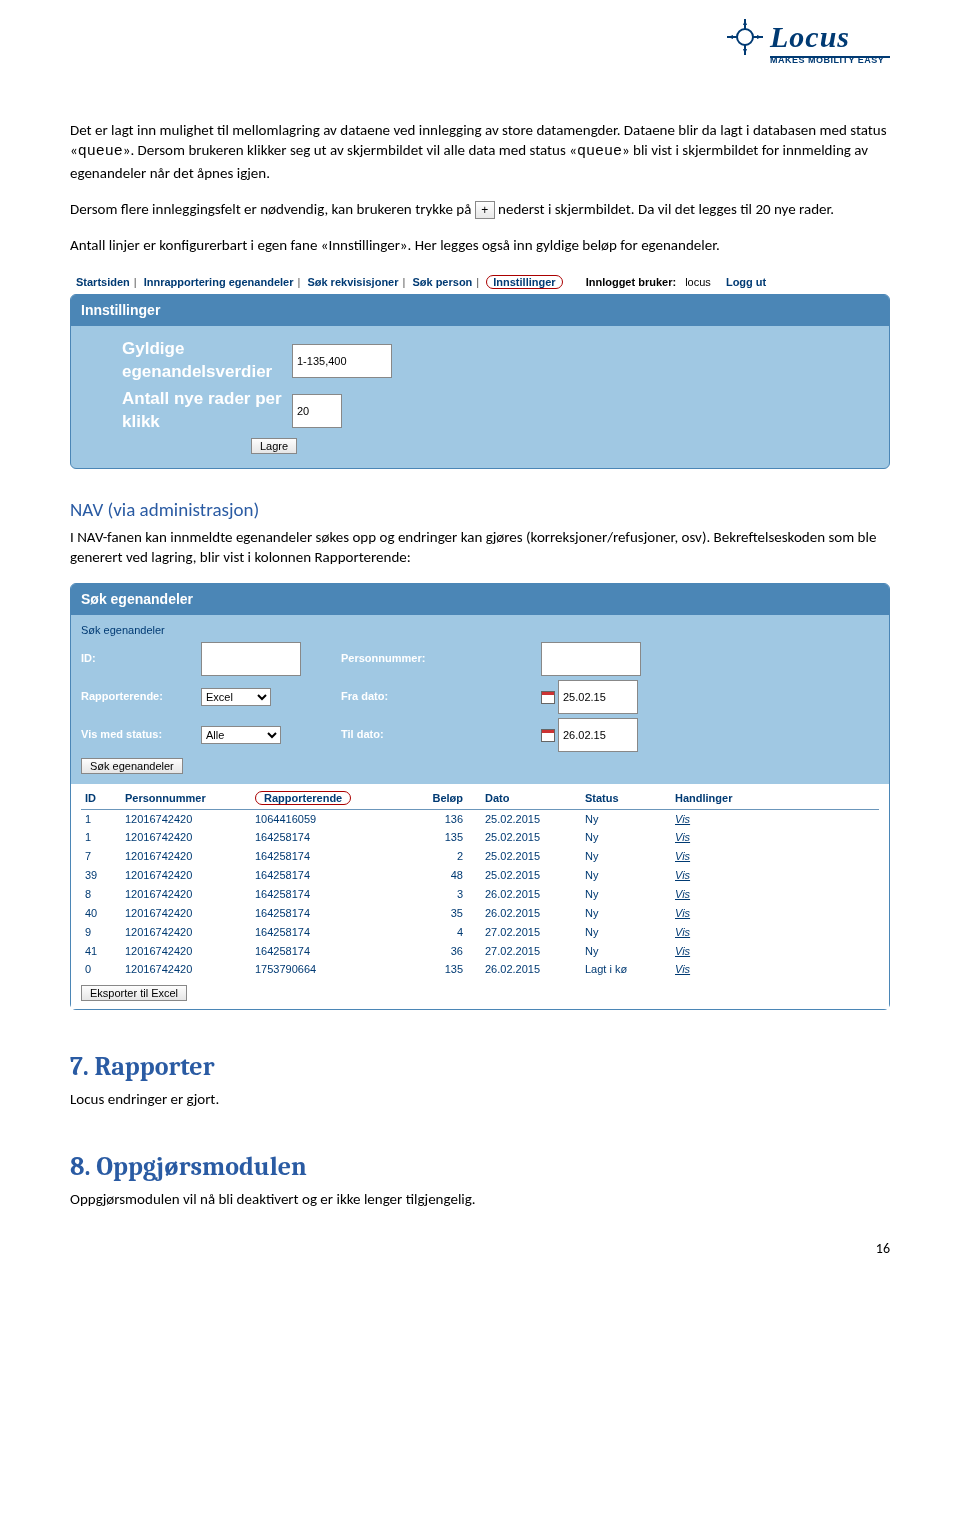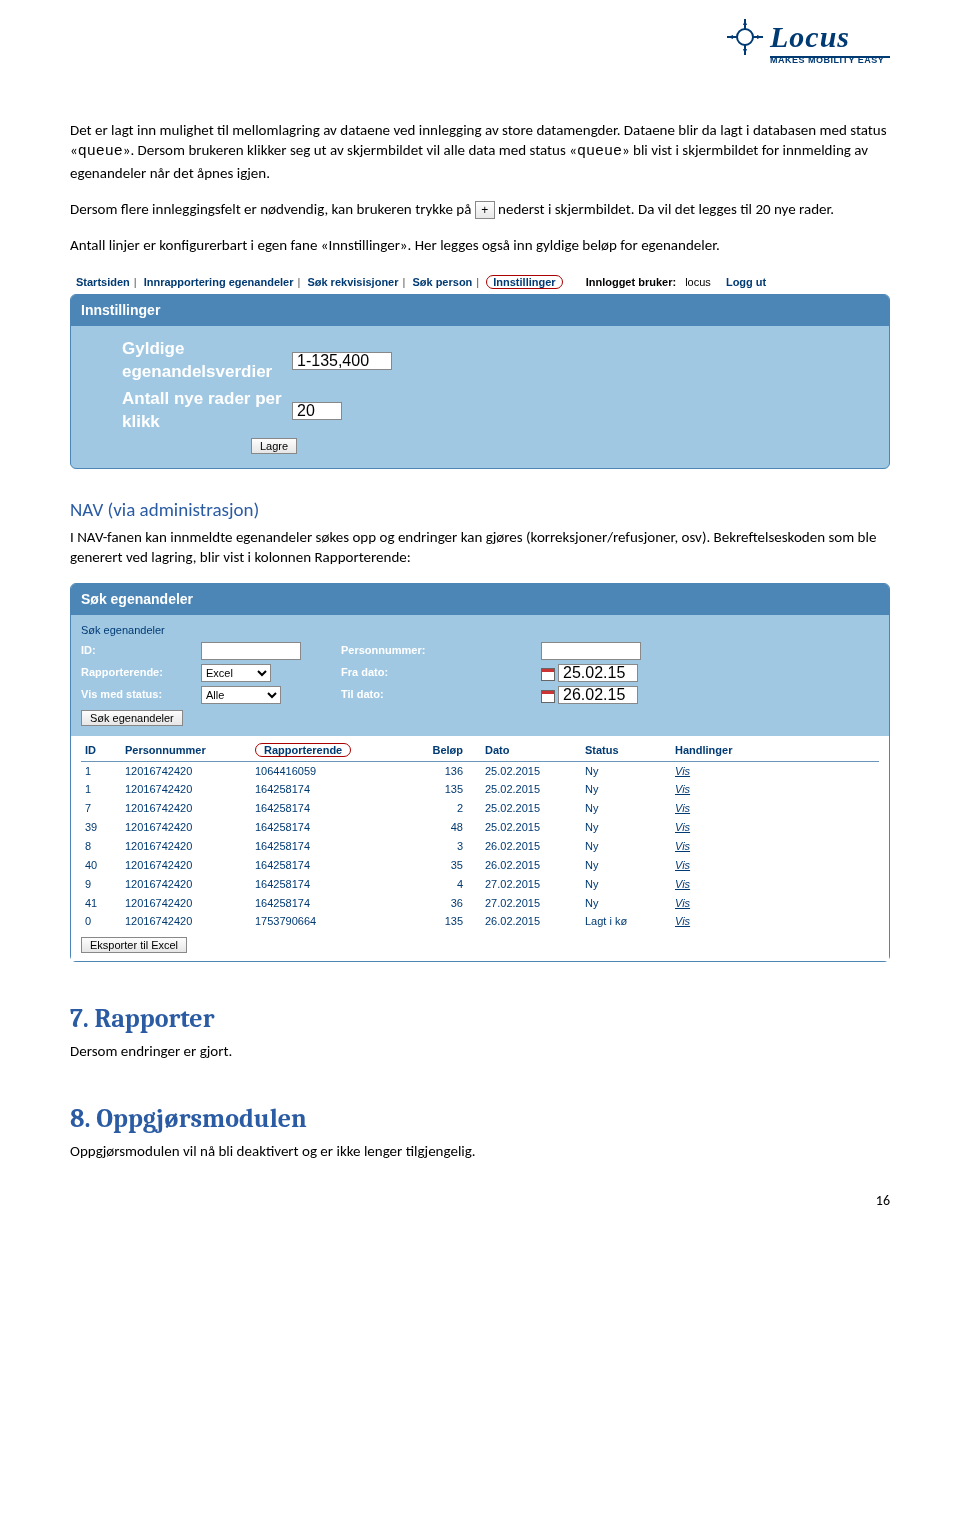--- a/index.html
+++ b/index.html
@@ -67,21 +67,21 @@
     font-family: Arial, sans-serif;
   }
   .panel-title {
     color:#fff; font-weight:bold; background:#4b86b6;
     padding:6px 10px; border-radius:5px 5px 0 0; font-size:14px;
   }
   .panel-body { padding:8px 10px 10px 10px; font-size:11px; }
   .form-row { display:flex; align-items:center; margin:4px 0; }
   .form-label { color:#fff; font-weight:bold; font-size:17px; width:170px;margin-left:41px; }
   .text-input {
-    border:1px solid #888; background:#fff; font-size:16px; padding:1px 4px; height:18px; width:100px;
+    border:1px solid #888; background:#fff; font-size:11px; padding:1px 4px; height:34px; width:100px;
     font-family: Arial, sans-serif;
   }
   .small-btn {
     border:1px solid #888; background:linear-gradient(#fdfdfd,#e6e6e6);
     font-size:11px; padding:1px 8px; font-family: Arial, sans-serif; cursor:pointer;
   }
 
   .search-grid { display:grid; grid-template-columns: 120px 140px 200px 160px; row-gap:4px; align-items:center; font-size:11px;}
   .search-grid .lab { color:#fff; font-weight:bold; }
   .sel { border:1px solid #888; background:#fff; font-size:11px; height:18px; font-family:Arial,sans-serif; }
@@ -287,20 +287,20 @@
             </tbody>
       </table>
       <div style="margin-top:6px">
         <button class="small-btn">Eksporter til Excel</button>
       </div>
     </div>
   </div>
 </div>
 
 <div class="h1">7.  Rapporter</div>
-<p>Dersom endringer er gjort.</p>
+<p>Locus endringer er gjort.</p>
 
 <div class="h1">8.  Oppgjørsmodulen</div>
 <p>Oppgjørsmodulen vil nå bli deaktivert og er ikke lenger tilgjengelig.</p>
 
 </div>
 
 <div class="page-num">16</div>
 
 </body></html>

